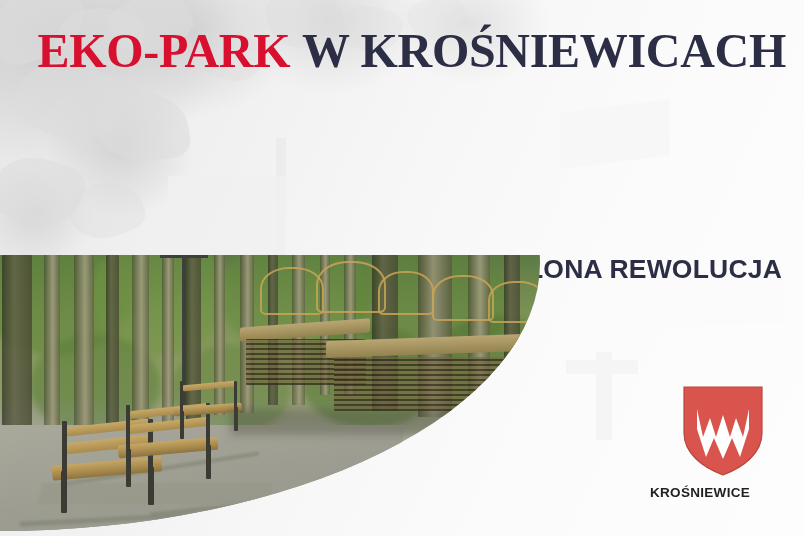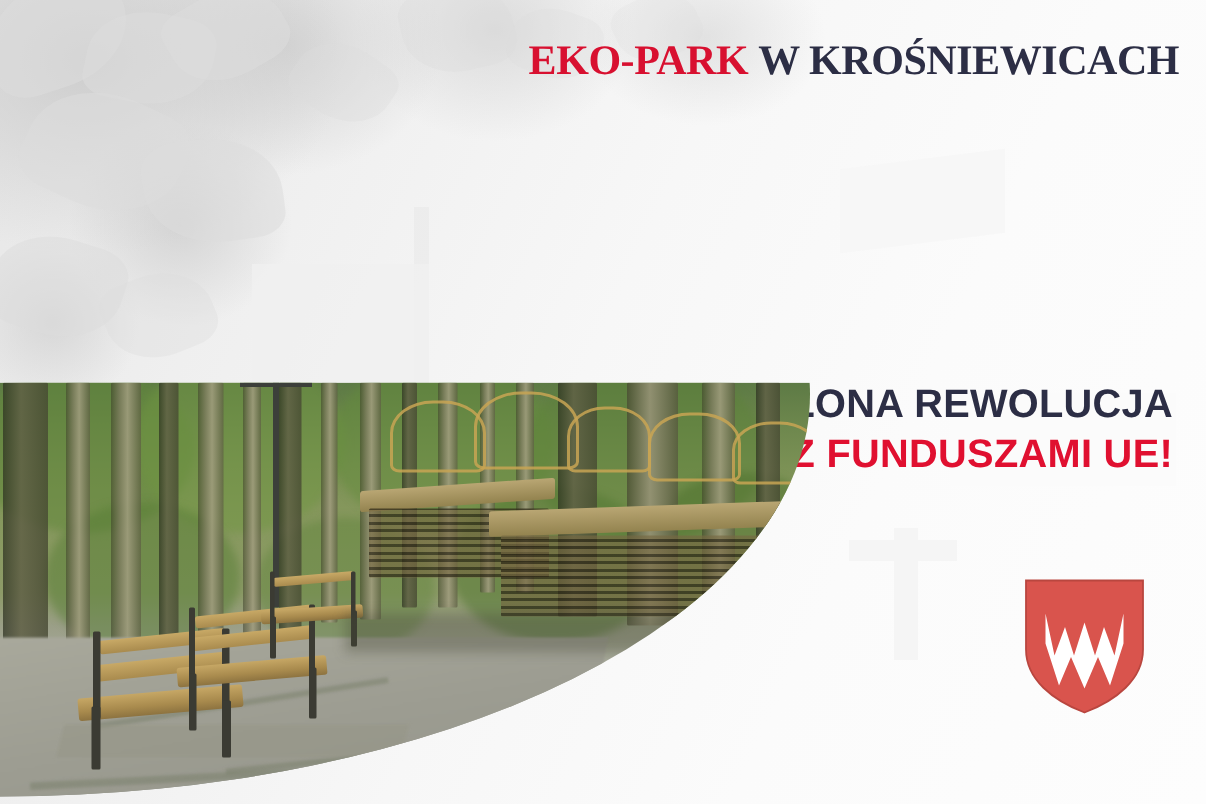--- a/index.html
+++ b/index.html
@@ -41,21 +41,21 @@
   }
 
   
   .headline {
     position:absolute;
     left:0; right:18px;
     top:27px;
     text-align:right;
     font-family:"Liberation Serif", serif;
     font-weight:bold;
-    font-size:28px;
+    font-size:48px;
     letter-spacing:-0.3px;
     line-height:1;
     white-space:nowrap;
     padding-left:12px;
   }
   .headline .red { color:#d81030; }
   .headline .navy { color:#2c2e45; }
 
   
   .subtitle {
@@ -256,21 +256,20 @@
   <div class="bg-faint-shape" style="left:596px;top:352px;width:16px;height:88px;background:#f4f4f4;opacity:.95;"></div>
   <div class="bg-faint-shape" style="left:566px;top:360px;width:72px;height:14px;background:#f4f4f4;opacity:.95;"></div>
   <div class="bg-faint-shape" style="left:634px;top:262px;width:150px;height:62px;background:#fbfbfb;opacity:.9;"></div>
 
   <div class="headline">
     <span class="red">EKO-PARK</span><span>&nbsp;</span><span class="navy">W KROŚNIEWICACH</span>
   </div>
 
   <div class="subtitle">
     <span class="line1">ZIELONA REWOLUCJA</span>
-    <span class="line2">Z FUNDUSZAMI UE!</span>
   </div>
 
   <div class="photo-wrap">
     <div class="photo-clip">
       <div class="photo">
 
         <div class="foliage" style="left:-20px;top:-10px;width:150px;height:110px;"></div>
         <div class="foliage" style="left:90px;top:-20px;width:140px;height:120px;background:rgba(112,150,66,.5);"></div>
         <div class="foliage" style="left:220px;top:-16px;width:150px;height:115px;background:rgba(100,140,60,.5);"></div>
         <div class="foliage" style="left:350px;top:-14px;width:160px;height:120px;background:rgba(92,130,56,.5);"></div>
@@ -364,15 +363,16 @@
       </div>
     </div>
   </div>
 
   <div class="logo">
     <svg class="shield-svg" width="82" height="92" viewBox="0 0 82 92">
       <path d="M2 2 H80 V48 C80 68 62 82 41 90 C20 82 2 68 2 48 Z" fill="#d9544d" stroke="#b9463f" stroke-width="1.2"></path>
       <path d="M15 24 L21 52 L28 33 L34 52 L41 30 L48 52 L54 33 L61 52 L67 24
                L67 44 L58 72 L50 53 L41 74 L32 53 L24 72 L15 44 Z" fill="#ffffff"></path>
     </svg>
+    <div class="logo-name">KROŚNIEWICE</div>
   </div>
 
 </div>
 
 </body></html>

